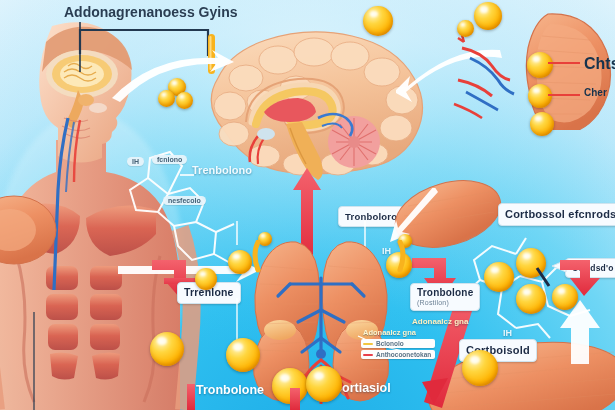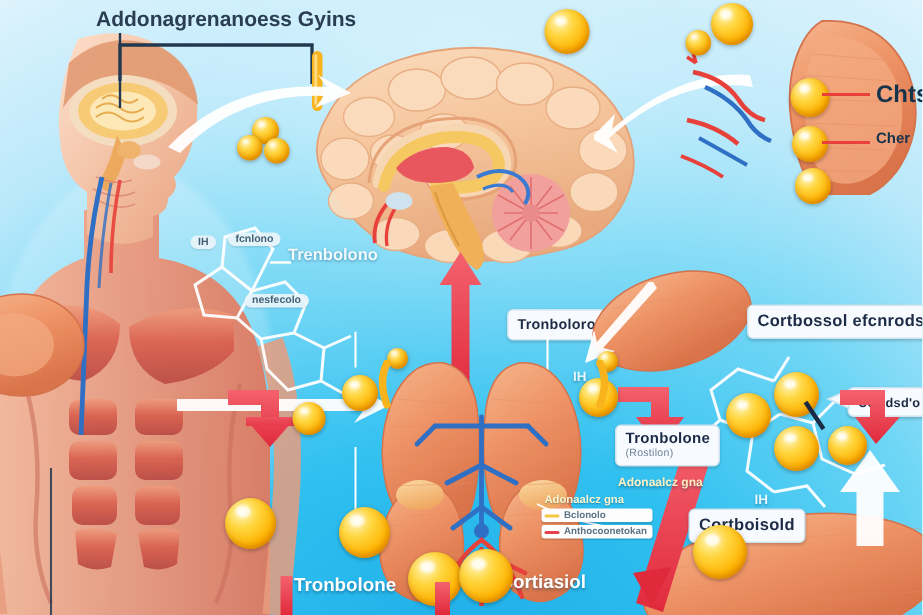--- a/index.html
+++ b/index.html
@@ -443,20 +443,21 @@
 
   <svg class="abs" style="left:418px;top:292px" width="120" height="118">
     <path d="M10 0 L28 6 L-6 116 L-24 110 Z" fill="url(#redArrow)" transform="translate(30,0)"></path>
     <path d="M8 104 L34 100 L20 126 Z" fill="#e02a3c" transform="translate(-4,-14)"></path>
   </svg>
 
   <svg class="abs" style="left:560px;top:300px" width="42" height="64">
     <path d="M20 0 L40 28 L29 28 L29 64 L11 64 L11 28 L0 28 Z" fill="#ffffff" opacity=".95"></path>
   </svg>
 
+  <div class="label-box" style="left:177px;top:282px;height:16px;font-size:10.5px;">Trrenlone</div>
   <svg class="abs" style="left:232px;top:298px" width="10" height="46">
     <path d="M5 0 L5 44" stroke="#ffffff" stroke-width="1.3"></path>
   </svg>
 
   <div class="label-box" style="left:410px;top:283px;height:22px;font-size:10px;">
     <span>Tronbolone</span>
     <span class="sub">(Rostilon)</span>
   </div>
 
   <div class="label-box" style="left:459px;top:339px;height:17px;font-size:11px;">Cortboisold</div>

